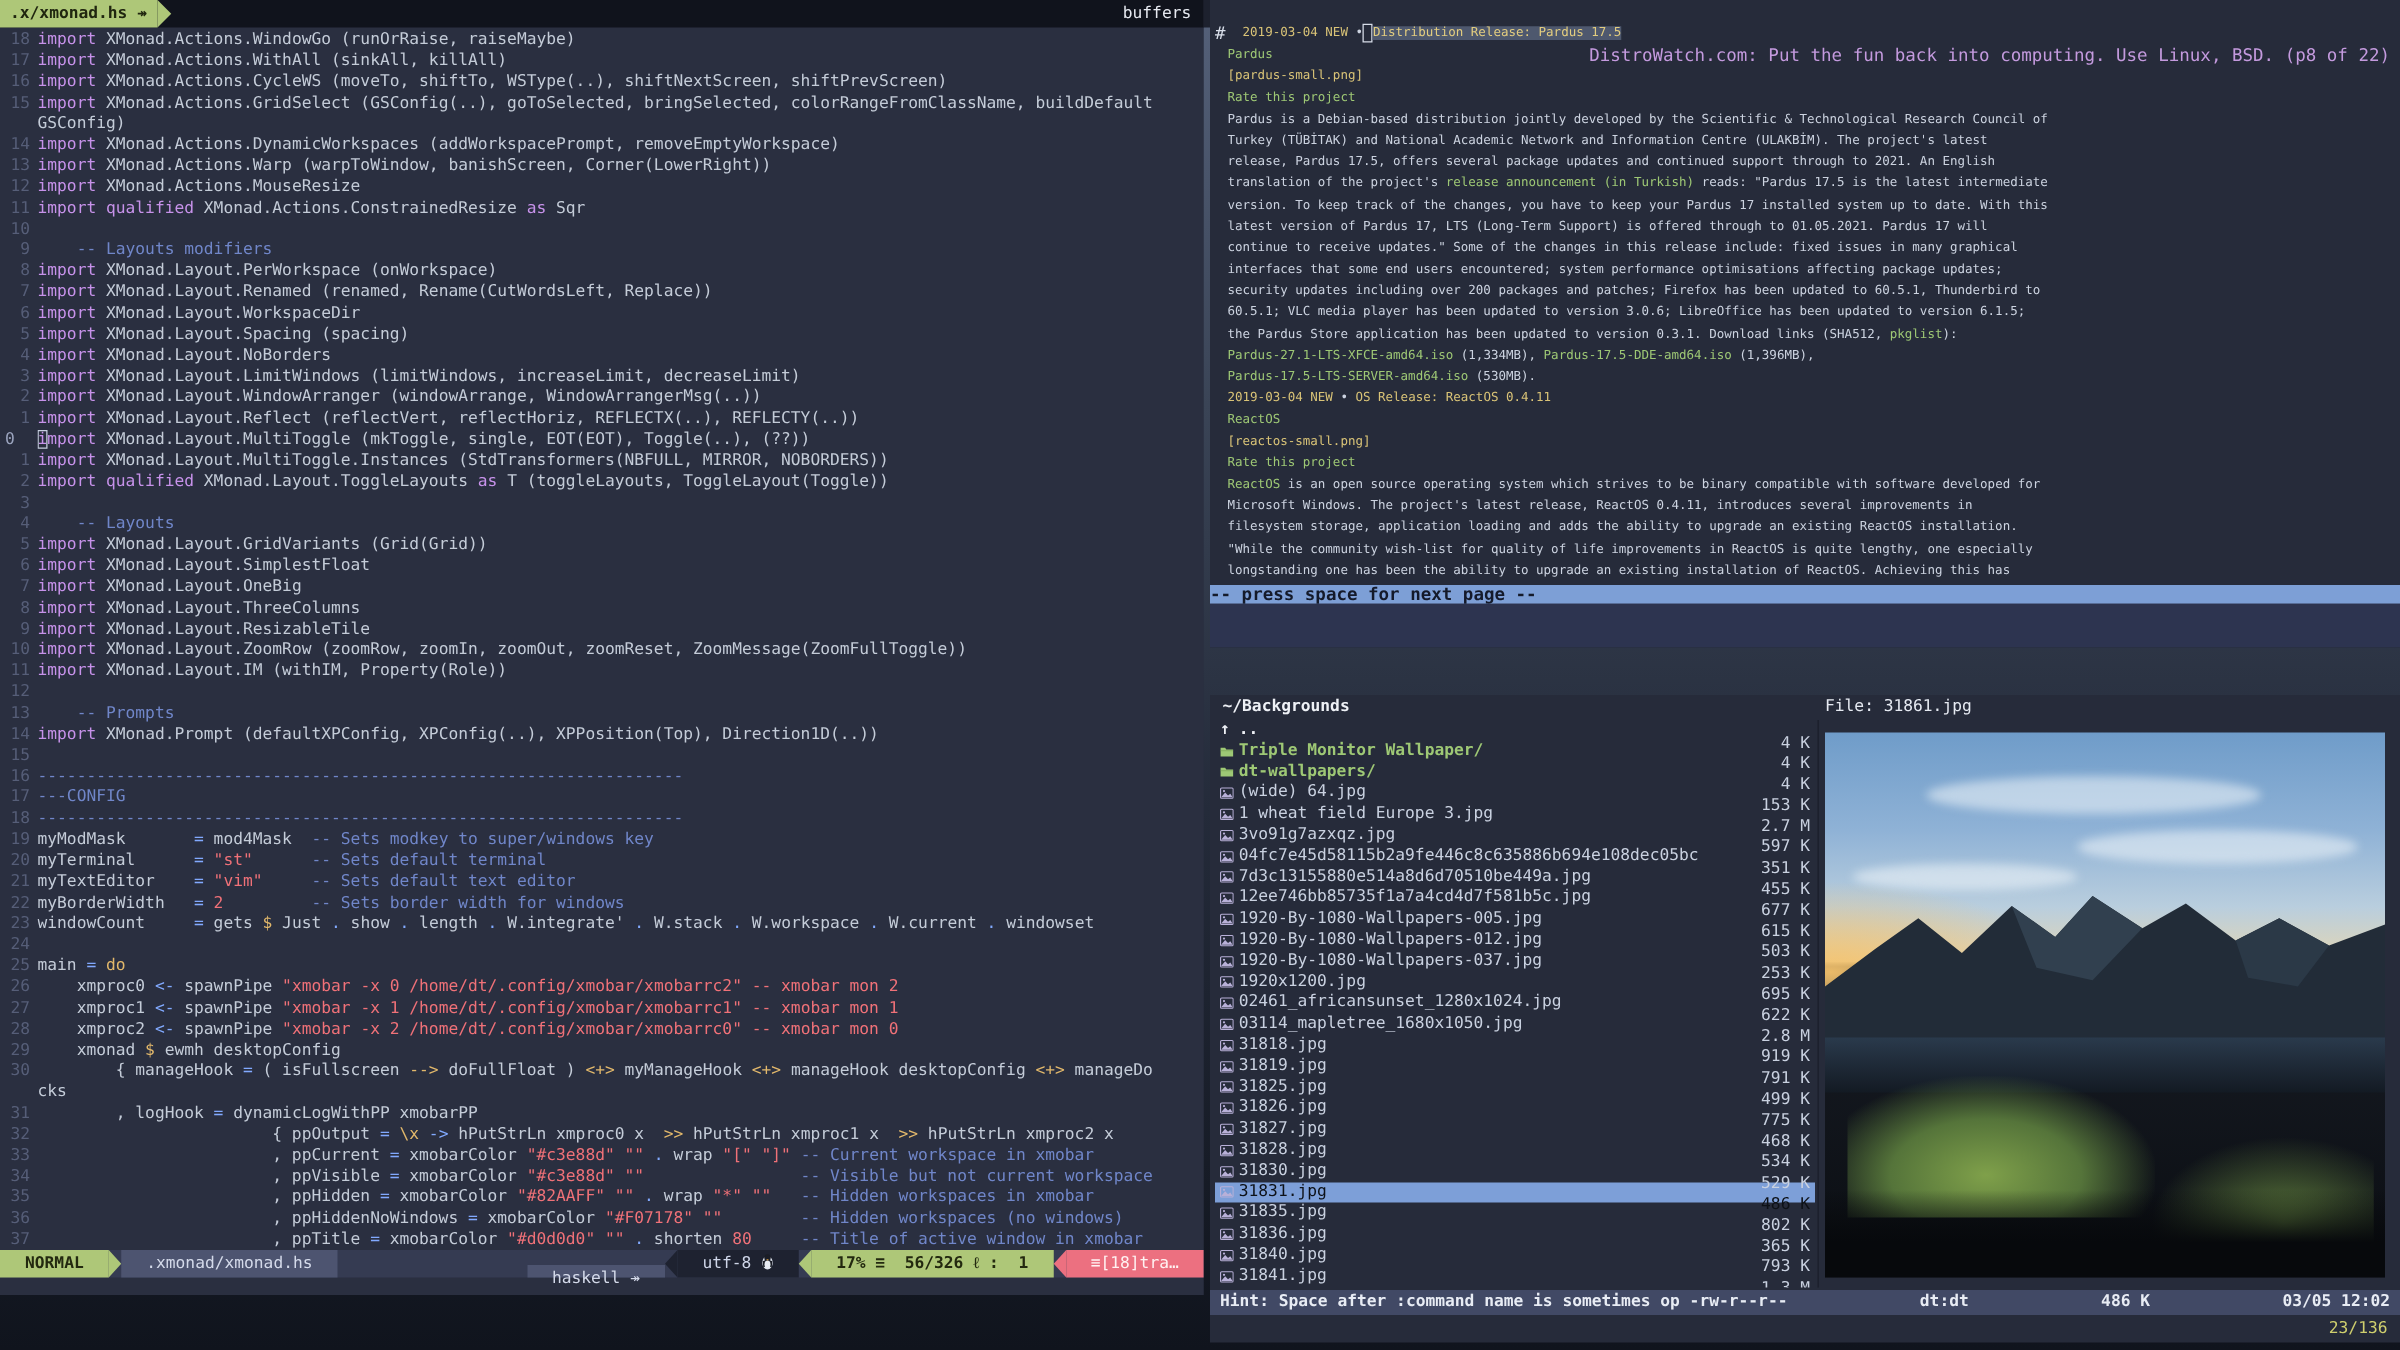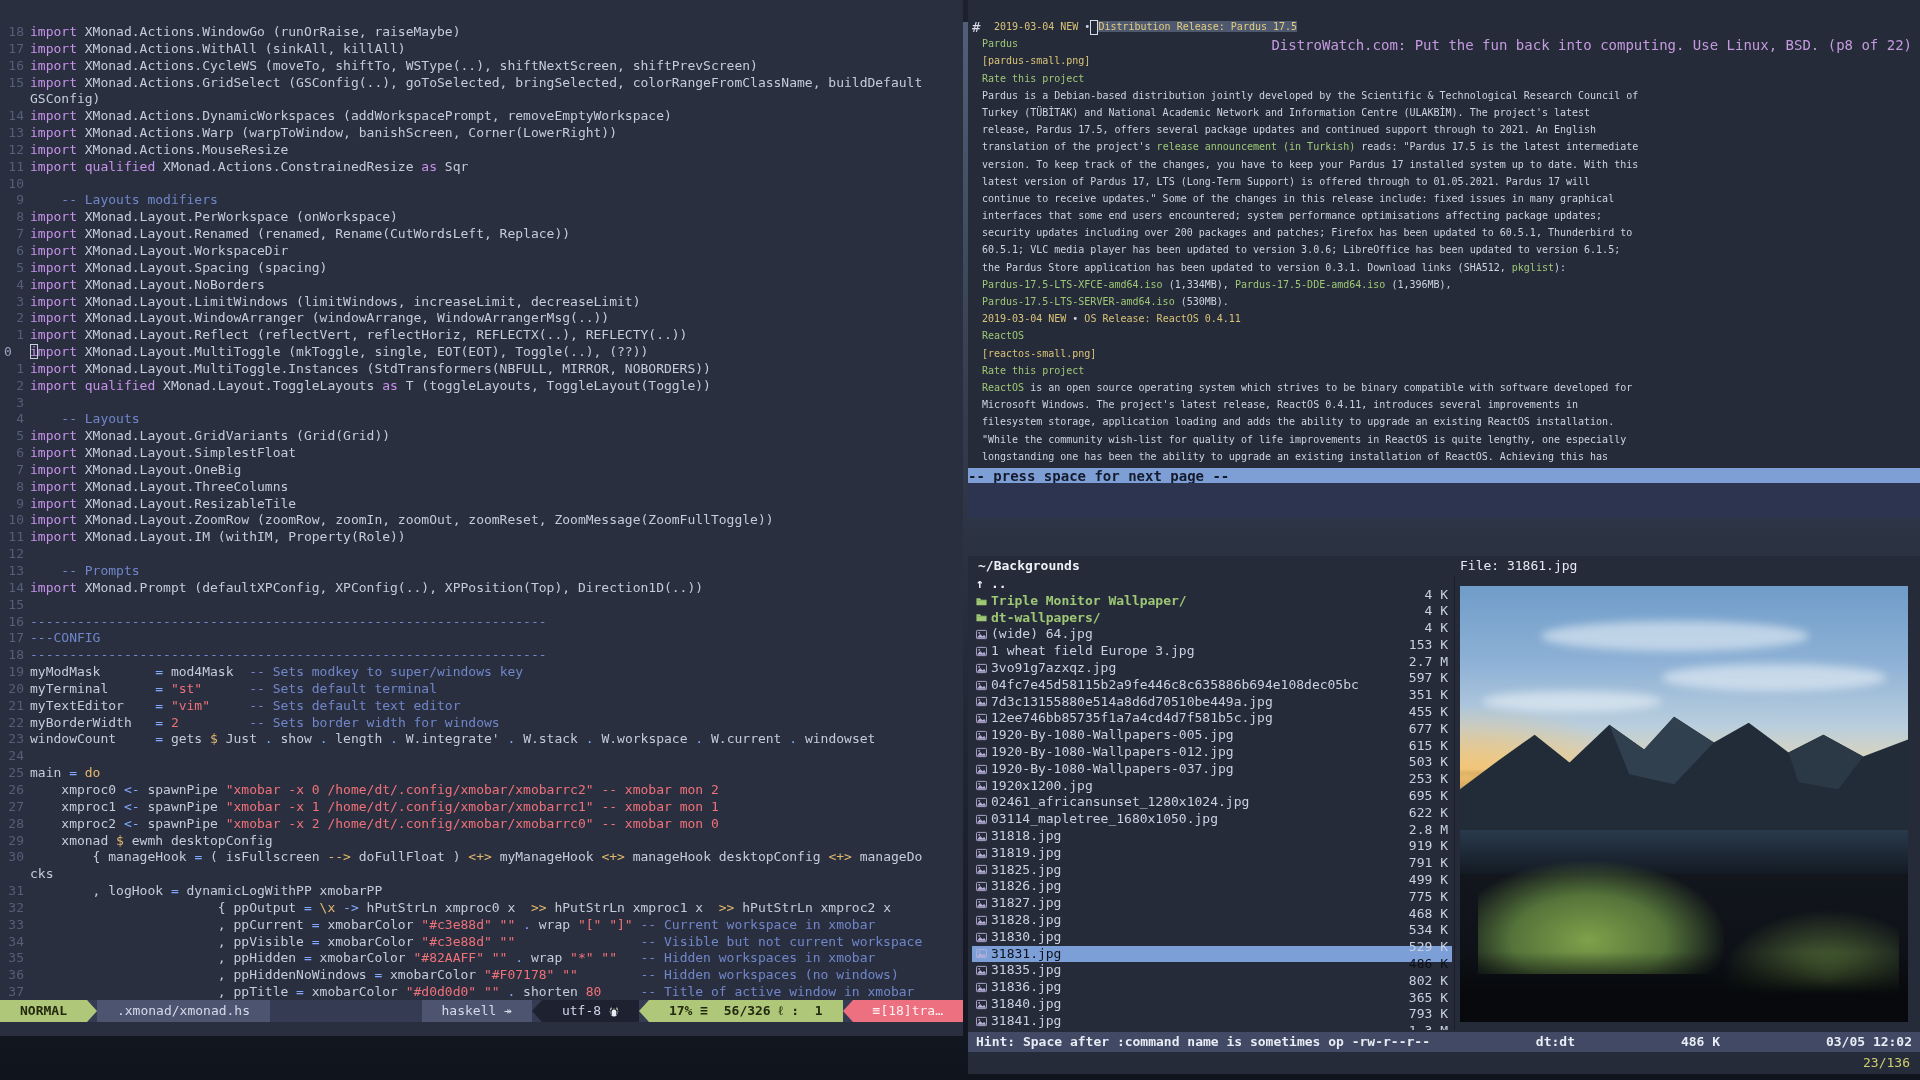--- a/index.html
+++ b/index.html
@@ -35,21 +35,21 @@
   .ln.cursorln { text-align:left; padding-left:4px; color:#9aa3bd; }
   .code { flex:1; overflow:hidden; color:#c4ccd8; }
   .sg.k{color:#c792ea;} .sg.t{color:#c4ccd8;} .sg.c{color:#7086c9;}
   .sg.s{color:#f07178;} .sg.o{color:#82aaff;} .sg.y{color:#e2b86b;}
   .sg.cur{ outline:1px solid #c8d0e0; outline-offset:-1px; }
   
   #vim-status { position:absolute; left:0; right:0; bottom:14px; height:22px; background:#353b52;
     display:flex; font-size:13px; line-height:22px; white-space:pre; }
   .seg{padding:0 20px;} .seg.mode{background:#aec778;color:#23290f;font-weight:bold;}
   .seg.path{background:#4d5470;color:#d4daea;}
-  .seg.ft{background:#4d5470;color:#d4daea;margin-left:auto;}
+  .seg.ft{background:#4d5470;color:#d4daea;margin-left:auto;margin-top:12px;}
   .seg.enc{background:#1e2230;color:#cfd6e8;}
   .seg.pos{background:#aec778;color:#23290f;font-weight:bold;}
   .seg.warn{background:#ec7080;color:#fff2f2;}
   .pr{width:0;height:0;border-top:11px solid transparent;border-bottom:11px solid transparent;}
   .pr.g{border-left:10px solid #aec778;} 
   .pl{width:0;height:0;border-top:11px solid transparent;border-bottom:11px solid transparent;} .pl.dark{border-right:10px solid #1e2230;}
   .pl.green{border-right:10px solid #aec778;} .pl.red{border-right:10px solid #ec7080;}
   
   #lynx-title-row { height:18px; font-size:14px; line-height:18px; position:relative; white-space:pre; }
   #lynx-hash { position:absolute; left:4px; color:#d8dee9; }
@@ -107,20 +107,25 @@
     <span class="xm-layout">grid</span>
     <span class="xm-sep"> : </span>
     <span class="xm-count">1</span>
     <span class="xm-sep"> : </span>
     <span class="xm-title">Linux, GNU/Linux, free software... - Mozilla Firefox</span>
   </div>
   <div class="xm-right" id="xm-right"><span class="c-amber">cpu: </span><span class="c-pale">0%</span><span class="xm-sep"> : </span><span class="c-red">mem: </span><span class="c-pink">13%</span><span class="xm-sep"> : </span><span class="c-blue">hdd: </span><span class="c-paleblue">292G/452G</span><span class="xm-sep"> : </span><span class="c-amber">net: </span><span class="c-gold">0kb|0kb</span><span class="xm-sep"> : </span><span class="c-teal">Tue Mar  5 2019 22:56:54</span></div>
 </div>
 
 <div id="vim-win" class="winbox">
+  <div id="vim-tabline">
+    <span id="vim-tab"><span>.x/xmonad.hs</span> <span>↠</span></span>
+    <span class="tab-arrow"></span>
+    <span id="vim-buffers">buffers</span>
+  </div>
   <div id="vim-code">
       <div class="vrow"><span class="ln">18</span><span class="code"><span class="sg k">import </span><span class="sg t">XMonad.Actions.WindowGo (runOrRaise, raiseMaybe)</span></span></div>
       <div class="vrow"><span class="ln">17</span><span class="code"><span class="sg k">import </span><span class="sg t">XMonad.Actions.WithAll (sinkAll, killAll)</span></span></div>
       <div class="vrow"><span class="ln">16</span><span class="code"><span class="sg k">import </span><span class="sg t">XMonad.Actions.CycleWS (moveTo, shiftTo, WSType(..), shiftNextScreen, shiftPrevScreen)</span></span></div>
       <div class="vrow"><span class="ln">15</span><span class="code"><span class="sg k">import </span><span class="sg t">XMonad.Actions.GridSelect (GSConfig(..), goToSelected, bringSelected, colorRangeFromClassName, buildDefault</span></span></div>
       <div class="vrow"><span class="ln"></span><span class="code"><span class="sg t">GSConfig)</span></span></div>
       <div class="vrow"><span class="ln">14</span><span class="code"><span class="sg k">import </span><span class="sg t">XMonad.Actions.DynamicWorkspaces (addWorkspacePrompt, removeEmptyWorkspace)</span></span></div>
       <div class="vrow"><span class="ln">13</span><span class="code"><span class="sg k">import </span><span class="sg t">XMonad.Actions.Warp (warpToWindow, banishScreen, Corner(LowerRight))</span></span></div>
       <div class="vrow"><span class="ln">12</span><span class="code"><span class="sg k">import </span><span class="sg t">XMonad.Actions.MouseResize</span></span></div>
       <div class="vrow"><span class="ln">11</span><span class="code"><span class="sg k">import qualified </span><span class="sg t">XMonad.Actions.ConstrainedResize </span><span class="sg k">as </span><span class="sg t">Sqr</span></span></div>
@@ -208,21 +213,21 @@
       <div class="brow"><span class="bg-w">Turkey (TÜBİTAK) and National Academic Network and Information Centre (ULAKBİM). The project's latest</span></div>
       <div class="brow"><span class="bg-w">release, Pardus 17.5, offers several package updates and continued support through to 2021. An English</span></div>
       <div class="brow"><span class="bg-w">translation of the project's </span><span class="bg-g">release announcement (in Turkish)</span><span class="bg-w"> reads: "Pardus 17.5 is the latest intermediate</span></div>
       <div class="brow"><span class="bg-w">version. To keep track of the changes, you have to keep your Pardus 17 installed system up to date. With this</span></div>
       <div class="brow"><span class="bg-w">latest version of Pardus 17, LTS (Long-Term Support) is offered through to 01.05.2021. Pardus 17 will</span></div>
       <div class="brow"><span class="bg-w">continue to receive updates." Some of the changes in this release include: fixed issues in many graphical</span></div>
       <div class="brow"><span class="bg-w">interfaces that some end users encountered; system performance optimisations affecting package updates;</span></div>
       <div class="brow"><span class="bg-w">security updates including over 200 packages and patches; Firefox has been updated to 60.5.1, Thunderbird to</span></div>
       <div class="brow"><span class="bg-w">60.5.1; VLC media player has been updated to version 3.0.6; LibreOffice has been updated to version 6.1.5;</span></div>
       <div class="brow"><span class="bg-w">the Pardus Store application has been updated to version 0.3.1. Download links (SHA512, </span><span class="bg-g">pkglist</span><span class="bg-w">):</span></div>
-      <div class="brow"><span class="bg-g">Pardus-17.5-LTS-XFCE-amd64.iso</span><span class="bg-w"> (1,334MB), </span><span class="bg-g">Pardus-17.5-DDE-amd64.iso</span><span class="bg-w"> (1,396MB),</span></div>
+      <div class="brow"><span class="bg-g">Pardus-27.1-LTS-XFCE-amd64.iso</span><span class="bg-w"> (1,334MB), </span><span class="bg-g">Pardus-17.5-DDE-amd64.iso</span><span class="bg-w"> (1,396MB),</span></div>
       <div class="brow"><span class="bg-g">Pardus-17.5-LTS-SERVER-amd64.iso</span><span class="bg-w"> (530MB).</span></div>
       <div class="brow"><span class="bg-y">2019-03-04 NEW </span><span class="bg-w">• </span><span class="bg-y">OS Release: ReactOS 0.4.11</span></div>
       <div class="brow"><span class="bg-g">ReactOS</span></div>
       <div class="brow"><span class="bg-y">[reactos-small.png]</span></div>
       <div class="brow"><span class="bg-g">Rate this project</span></div>
       <div class="brow"><span class="bg-g">ReactOS</span><span class="bg-w"> is an open source operating system which strives to be binary compatible with software developed for</span></div>
       <div class="brow"><span class="bg-w">Microsoft Windows. The project's latest release, ReactOS 0.4.11, introduces several improvements in</span></div>
       <div class="brow"><span class="bg-w">filesystem storage, application loading and adds the ability to upgrade an existing ReactOS installation.</span></div>
       <div class="brow"><span class="bg-w">"While the community wish-list for quality of life improvements in ReactOS is quite lengthy, one especially</span></div>
       <div class="brow"><span class="bg-w">longstanding one has been the ability to upgrade an existing installation of ReactOS. Achieving this has</span></div>

